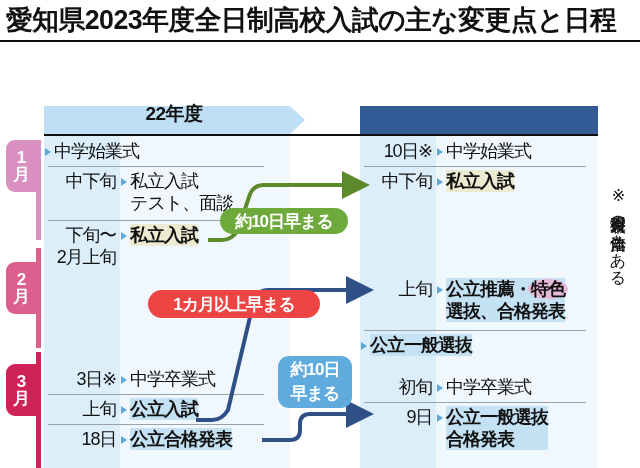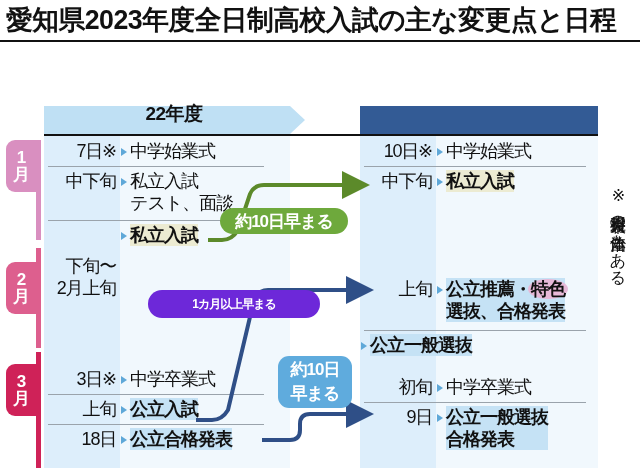--- a/index.html
+++ b/index.html
@@ -223,24 +223,24 @@
     border-radius: 13px;
     display: flex; align-items: center; justify-content: center;
     color: #fff; font-weight: bold; font-size: 17px;
     letter-spacing: -1px;
     z-index: 6;
   }
   #callout-blue-wide {
     position: absolute;
     left: 148px; top: 290px;
     width: 172px; height: 28px;
-    background: #6d28d9;
+    background: #ef4444;
     border-radius: 14px;
     display: flex; align-items: center; justify-content: center;
-    color: #fff; font-weight: bold; font-size: 12px;
+    color: #fff; font-weight: bold; font-size: 17px;
     letter-spacing: -1px;
     z-index: 6;
   }
   #callout-blue-small {
     position: absolute;
     left: 278px; top: 356px;
     width: 74px; height: 52px;
     background: #5fabdd;
     border-radius: 11px;
     display: flex; flex-direction: column;
@@ -308,36 +308,35 @@
     <span>月</span>
   </div>
 
   <div class="month-spine" id="month-spine-2" style="background: rgb(207, 34, 88);"></div>
   <div class="month-tab" id="month-tab-2" style="background: rgb(207, 34, 88);">
     <span>3</span>
     <span>月</span>
   </div>
 
   <div class="row" style="left:44px; top:140px;">
-    <div class="date-cell">7日※</div>
     <div class="tri"></div>
     <div class="event-cell">中学始業式</div>
   </div>
   <div class="row-sep" style="left:48px; top:166px; width:216px;"></div>
 
   <div class="row" style="left:44px; top:170px;">
     <div class="date-cell">中下旬</div>
     <div class="tri"></div>
     <div class="event-cell" style="white-space:pre-line;">私立入試
 テスト、面談</div>
   </div>
   <div class="row-sep" style="left:48px; top:220px; width:216px;"></div>
 
   <div class="row" style="left:44px; top:224px;">
-    <div class="date-cell" style="white-space:pre-line;margin-top:31px;">下旬〜
+    <div class="date-cell" style="white-space:pre-line;">下旬〜
 2月上旬</div>
     <div class="tri"></div>
     <div class="event-cell bold hl-cream">私立入試</div>
   </div>
 
   <div class="row" style="left:44px; top:368px;">
     <div class="date-cell">3日※</div>
     <div class="tri"></div>
     <div class="event-cell">中学卒業式</div>
   </div>

